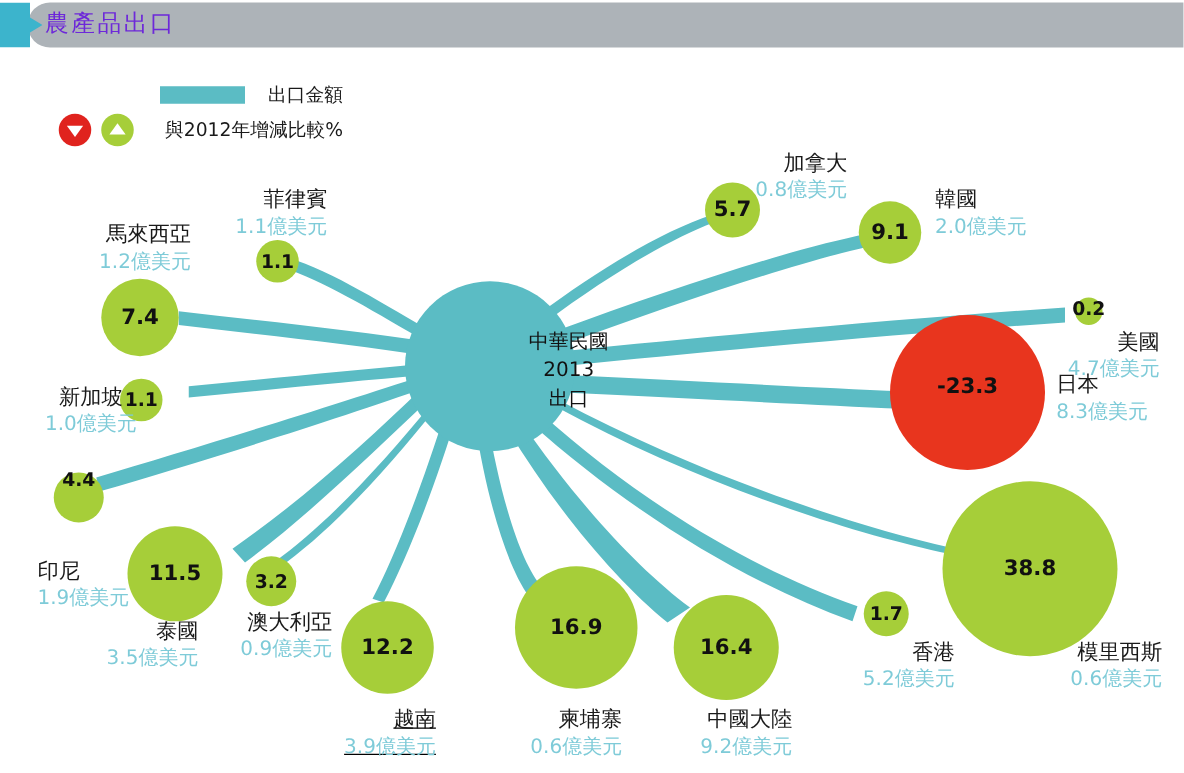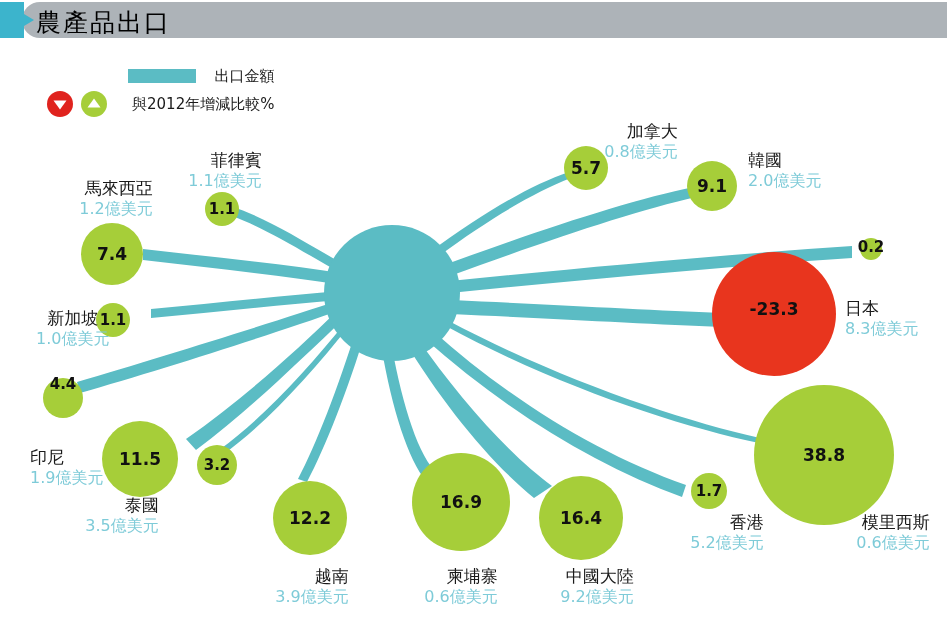--- a/index.html
+++ b/index.html
@@ -32,22 +32,22 @@
     position: absolute;
     left: 0px;
     top: 2px;
     width: 34px;
     height: 36px;
   }
   #page-title {
     position: absolute;
     left: 36px;
     top: 6px;
-    font-size: 25px;
-    color: #000000;
+    font-size: 19px;
+    color: #6d28d9;
     letter-spacing: 2px;
     white-space: nowrap;
   }
 
   
   #legend { position: absolute; left: 46px; top: 62px; }
   .legend-row { display: flex; align-items: center; height: 28px; justify-content: flex-end; }
   #legend-swatch {
     width: 68px; height: 14px;
     background: #5bbcc4;
@@ -193,20 +193,25 @@
       <circle cx="581" cy="518" r="42" fill="#a6ce39"></circle>
       <circle cx="709" cy="491" r="18" fill="#a6ce39"></circle>
       <circle cx="824" cy="455" r="70" fill="#a6ce39"></circle>
       <circle cx="774" cy="314" r="62" fill="#e8351e"></circle>
       <circle cx="871" cy="249" r="11" fill="#a6ce39"></circle>
       <circle cx="712" cy="186" r="25" fill="#a6ce39"></circle>
       <circle cx="586" cy="168" r="22" fill="#a6ce39"></circle>
     </g>
   </svg>
 
+  <div id="hub-text">
+    <span>中華民國</span>
+    <span>2013</span>
+    <span>出口</span>
+  </div>
 
   <div class="bubble-value small" style="left:222px; top:209px;">1.1</div>
   <div class="bubble-value" style="left:112px; top:254px;">7.4</div>
   <div class="bubble-value small" style="left:113px; top:320px;">1.1</div>
   <div class="bubble-value small" style="left:63px;  top:384px;">4.4</div>
   <div class="bubble-value" style="left:140px; top:459px;">11.5</div>
   <div class="bubble-value small" style="left:217px; top:465px;">3.2</div>
   <div class="bubble-value" style="left:310px; top:518px;">12.2</div>
   <div class="bubble-value" style="left:461px; top:502px;">16.9</div>
   <div class="bubble-value" style="left:581px; top:518px;">16.4</div>
@@ -235,22 +240,26 @@
   <div class="node-label left" style="left:30px; top:423px;margin-top:24px;">
     <span class="node-name">印尼</span>
     <span class="node-amount">1.9億美元</span>
   </div>
 
   <div class="node-label" style="left:122px; top:495px;">
     <span class="node-name">泰國</span>
     <span class="node-amount">3.5億美元</span>
   </div>
 
-
-  <div class="node-label" style="left:312px; top:566px;">
+  <div class="node-label" style="left:229px; top:488px;">
+    <span class="node-name">澳大利亞</span>
+    <span class="node-amount">0.9億美元</span>
+  </div>
+
+  <div class="node-label" style="left:312px; top:566px;text-decoration:underline;">
     <span class="node-name">越南</span>
     <span class="node-amount">3.9億美元</span>
   </div>
 
   <div class="node-label" style="left:461px; top:566px;">
     <span class="node-name">柬埔寨</span>
     <span class="node-amount">0.6億美元</span>
   </div>
 
   <div class="node-label" style="left:597px; top:566px;">
@@ -266,20 +275,24 @@
   <div class="node-label" style="left:893px; top:512px;">
     <span class="node-name">模里西斯</span>
     <span class="node-amount">0.6億美元</span>
   </div>
 
   <div class="node-label left" style="left:845px; top:298px;">
     <span class="node-name">日本</span>
     <span class="node-amount">8.3億美元</span>
   </div>
 
+  <div class="node-label" style="left:891px; top:264px;">
+    <span class="node-name">美國</span>
+    <span class="node-amount">4.7億美元</span>
+  </div>
 
   <div class="node-label left" style="left:748px; top:150px;">
     <span class="node-name">韓國</span>
     <span class="node-amount">2.0億美元</span>
   </div>
 
   <div class="node-label" style="left:641px; top:121px;">
     <span class="node-name">加拿大</span>
     <span class="node-amount">0.8億美元</span>
   </div>

